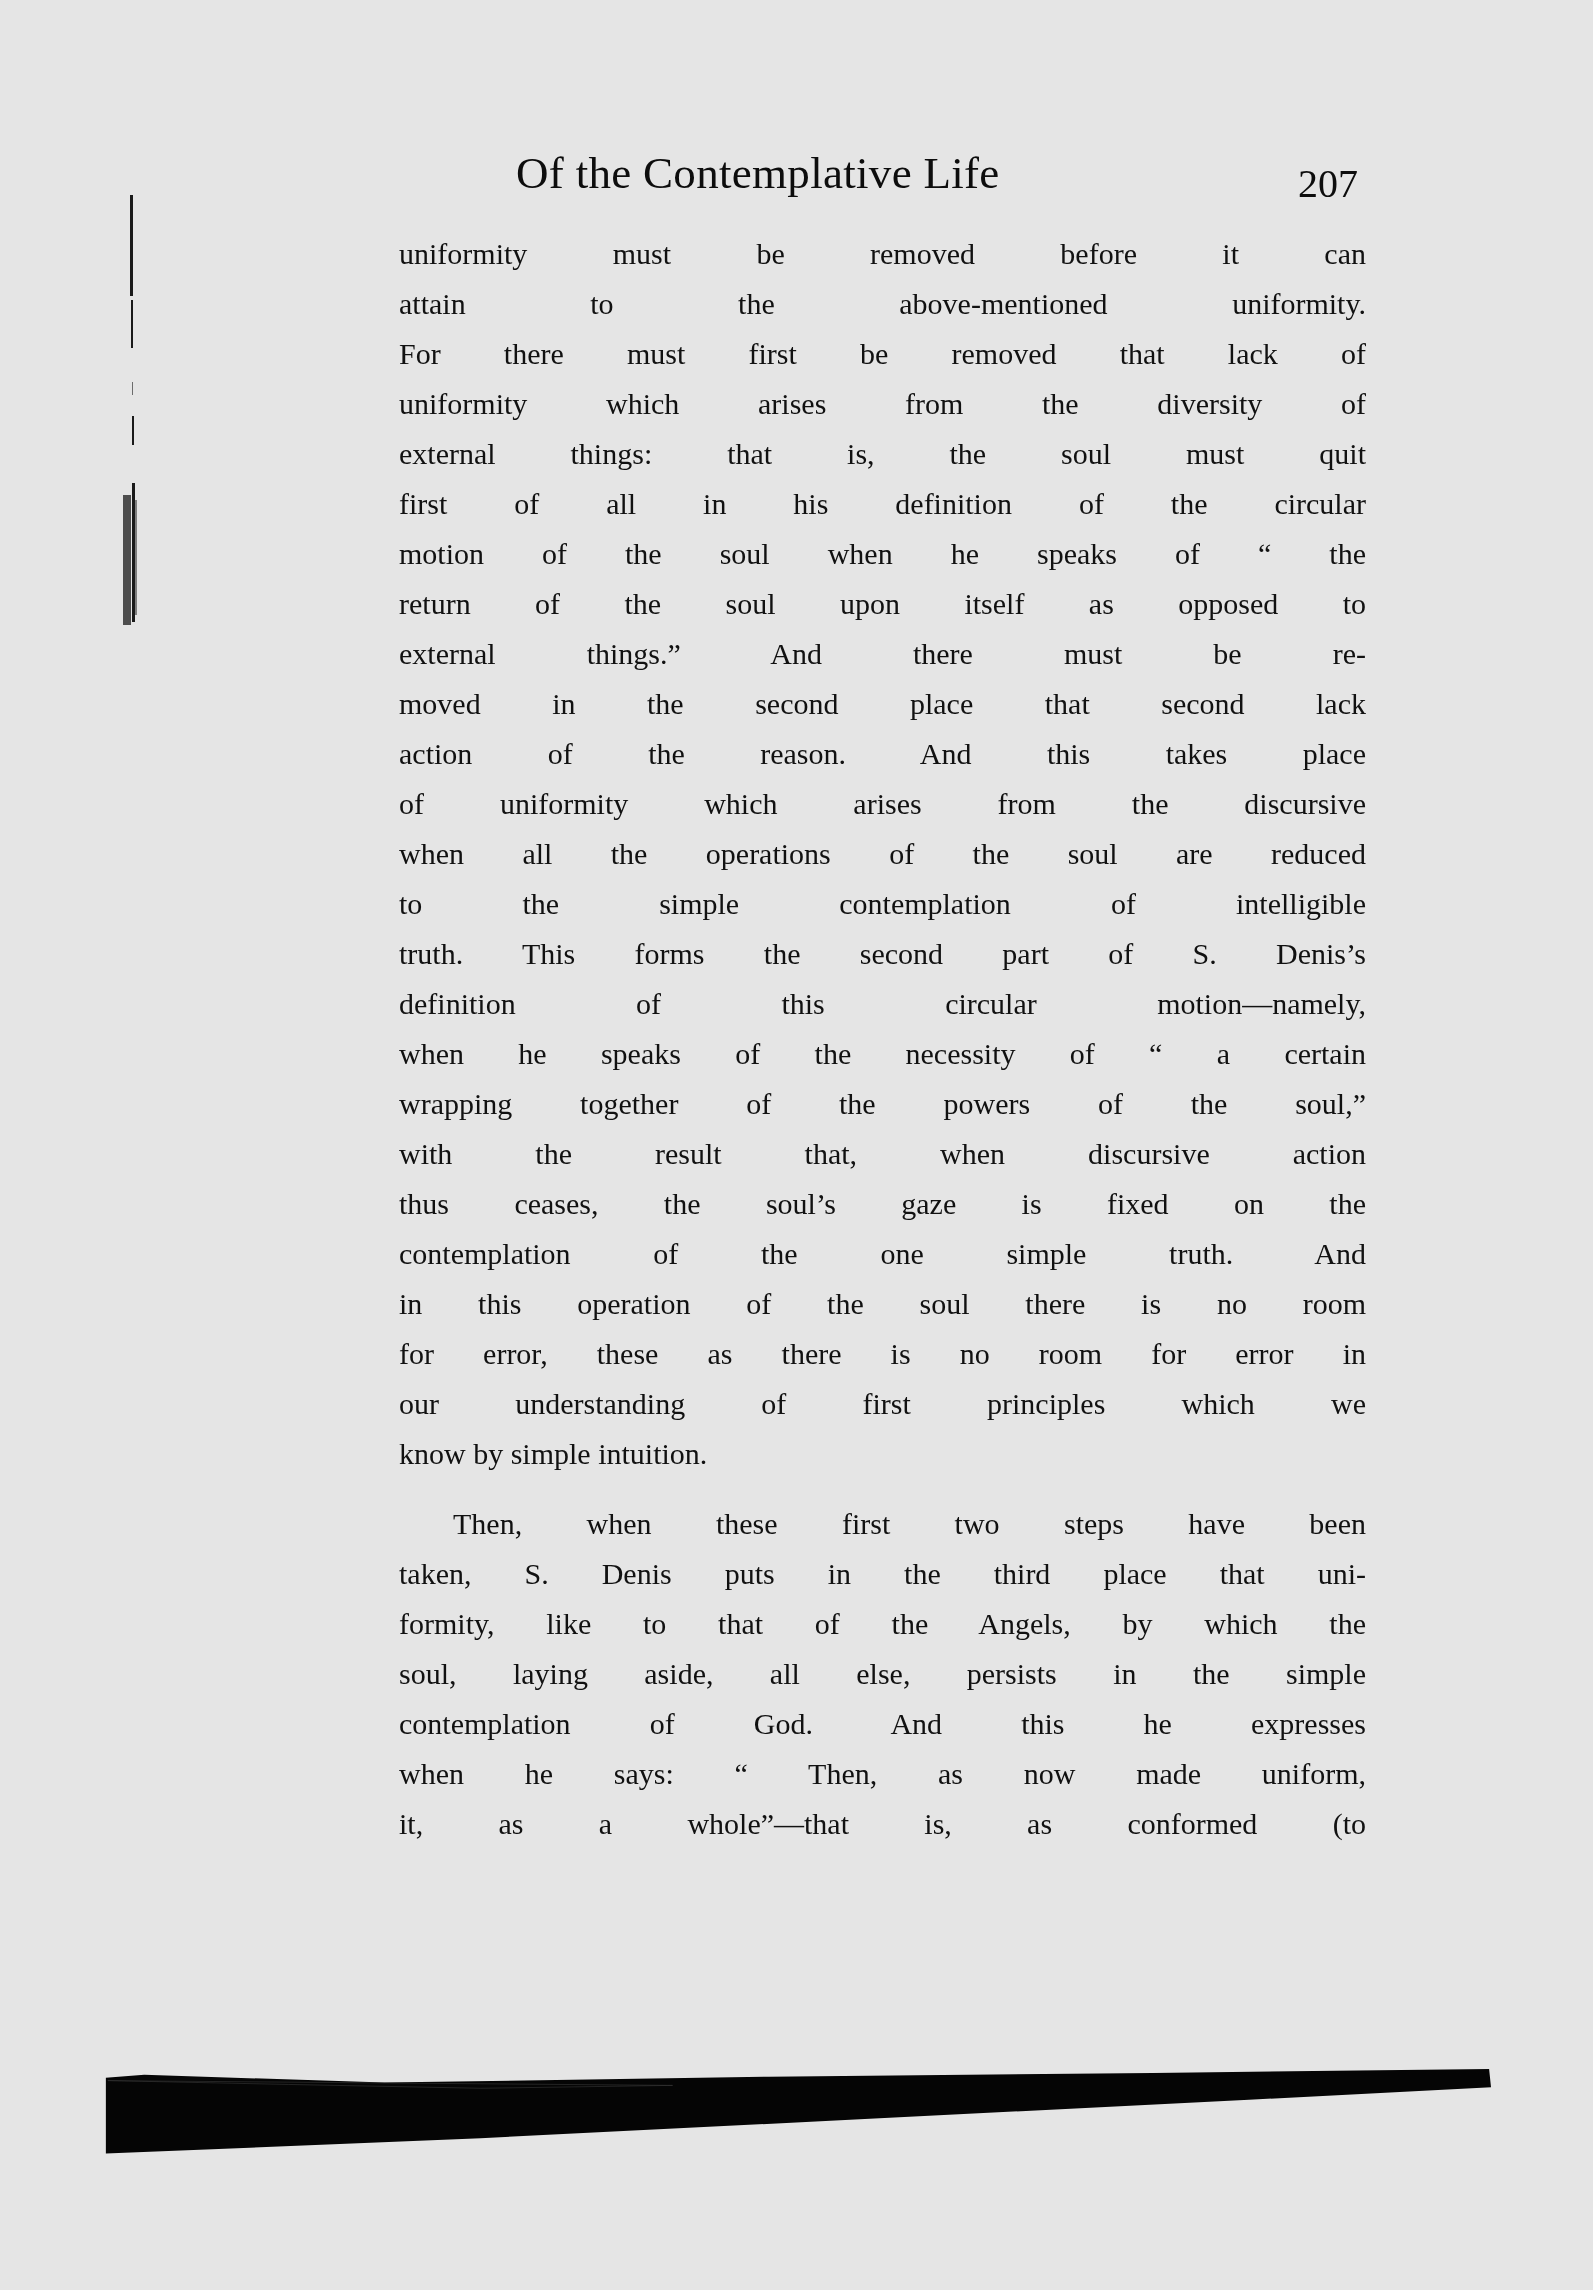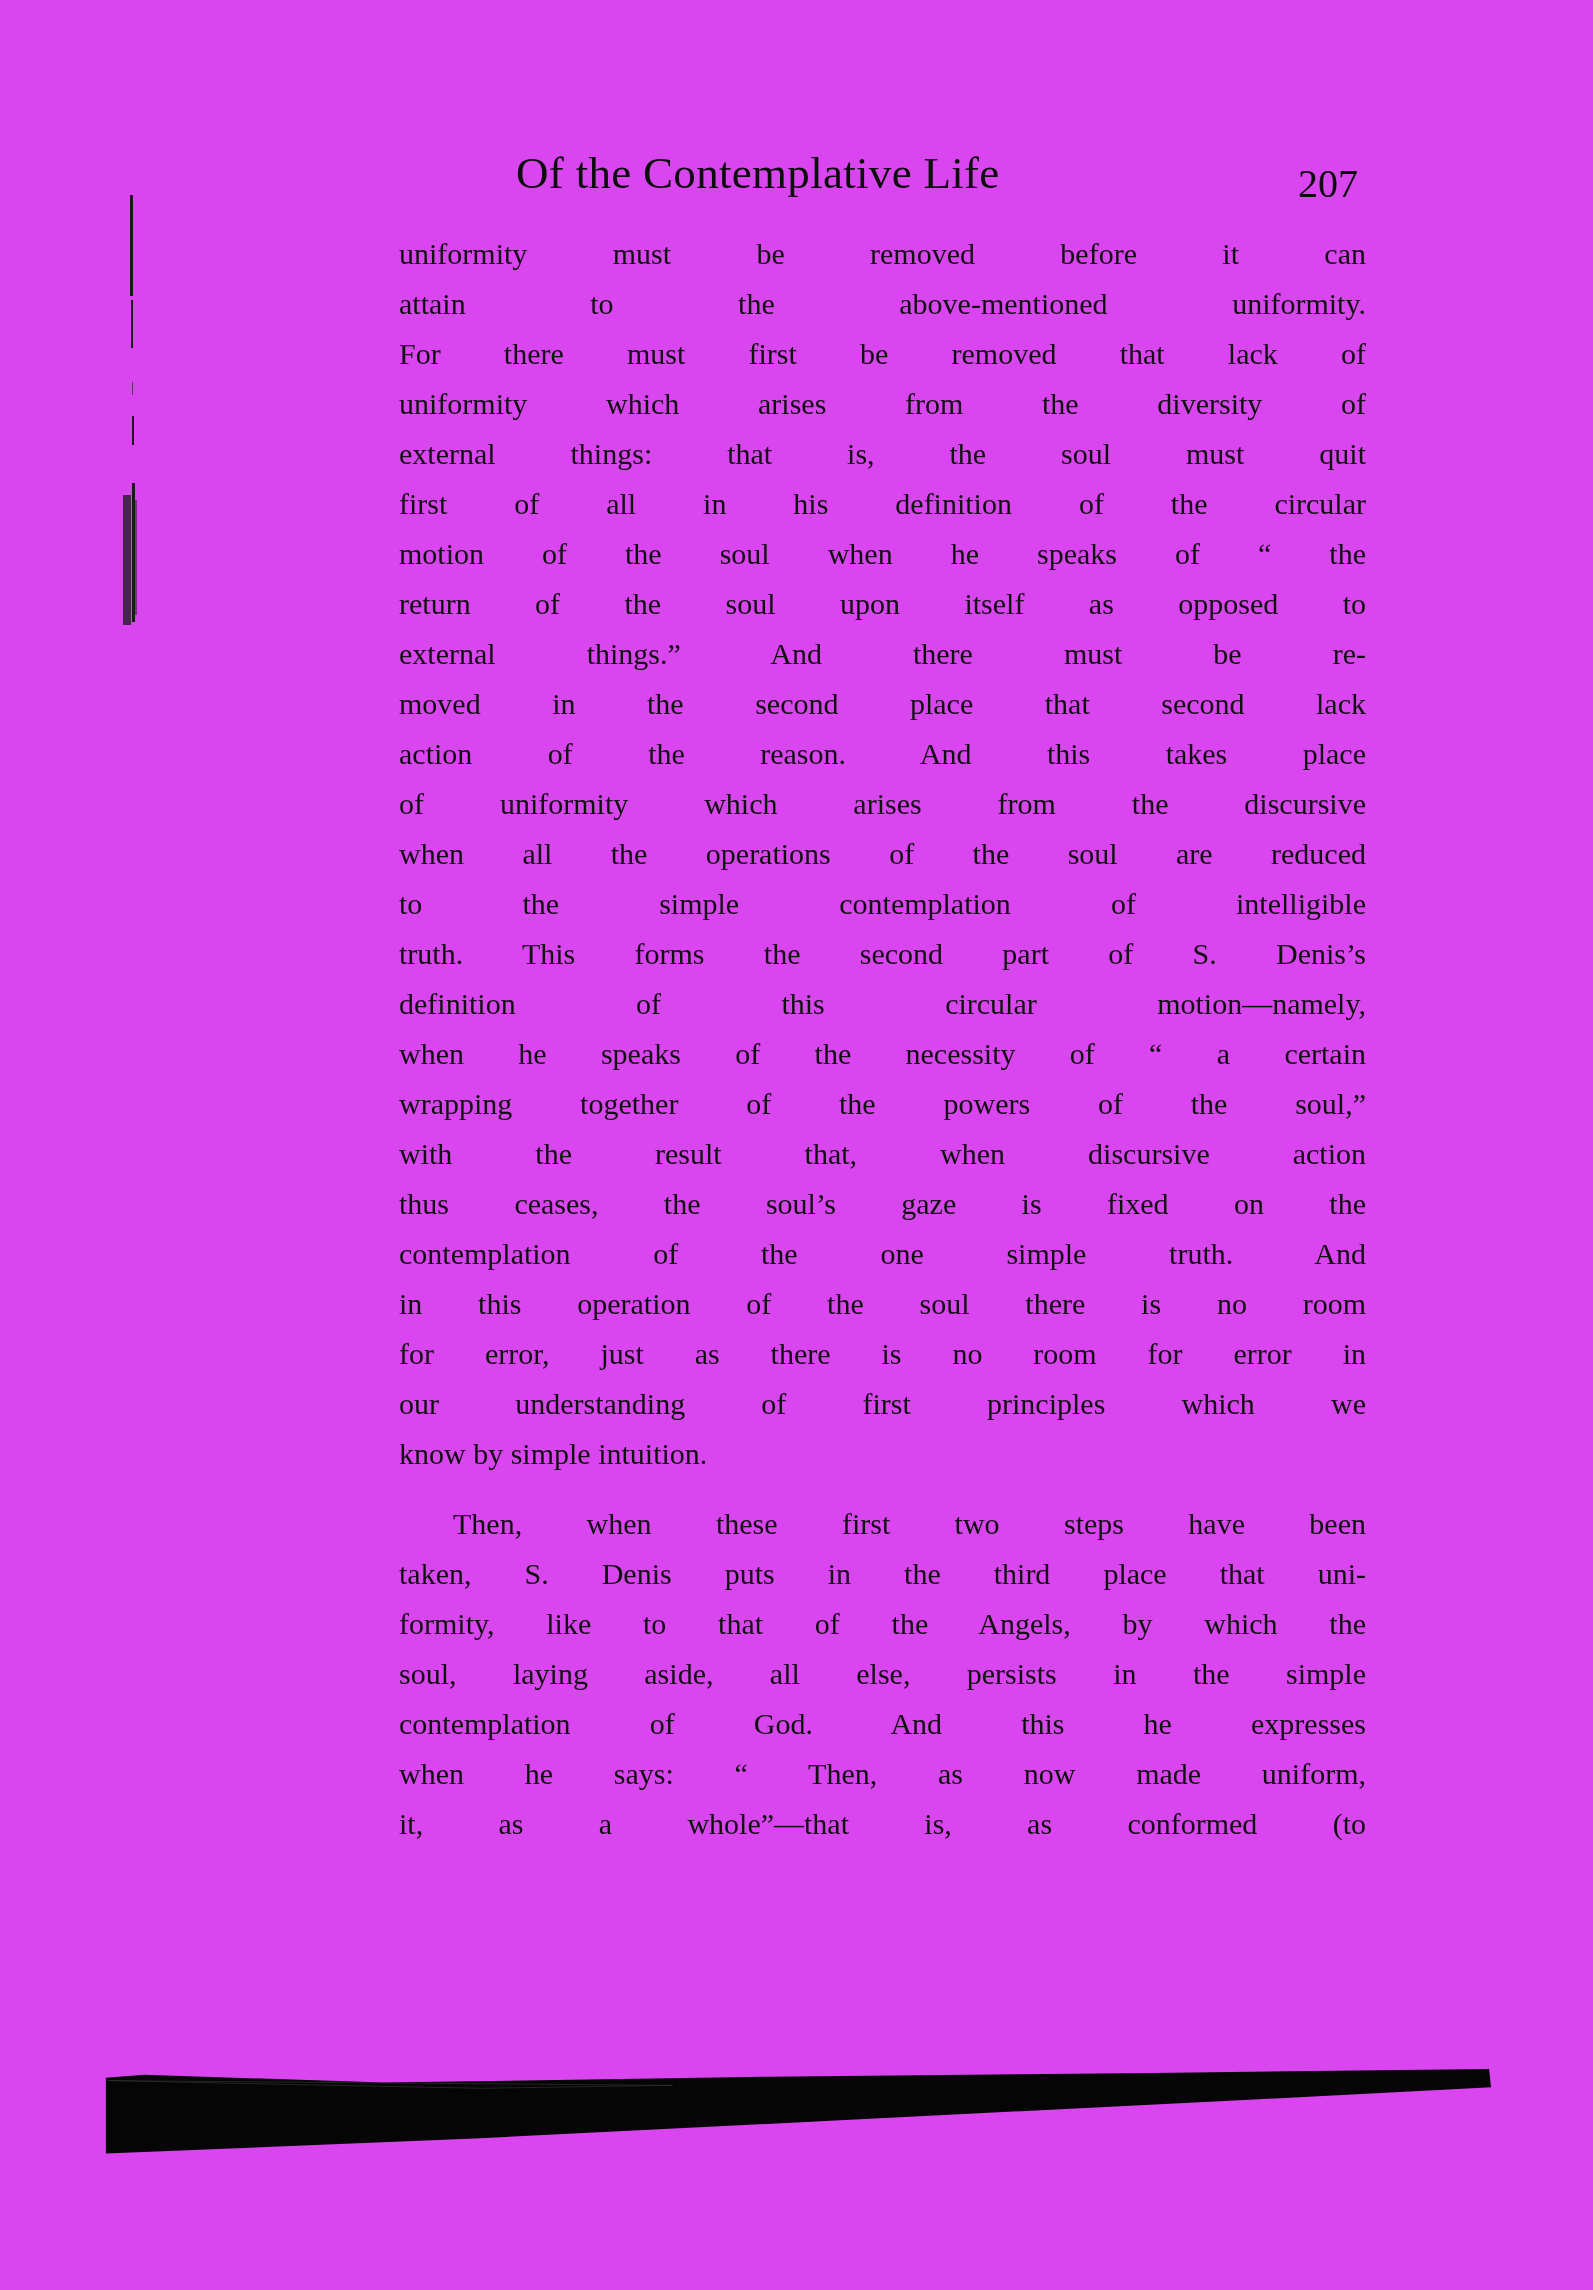--- a/index.html
+++ b/index.html
@@ -12,21 +12,21 @@
       height: 2290px;
       position: relative;
       overflow: hidden;
       font-family: "Liberation Serif", "DejaVu Serif", serif;
       color: #111111;
     }
     .page {
       position: absolute;
       left: 0; top: 0;
       width: 1594px; height: 2290px;
-      background: #d946ef;
+      background: #e5e5e5;
     }
     .running-head {
       position: absolute;
       top: 144px;
       left: 516px;
       width: 817px;
       height: 58px;
     }
     .running-title {
       position: absolute;
@@ -116,21 +116,21 @@
     <span class="line">when all the operations of the soul are reduced</span>
     <span class="line">to the simple contemplation of intelligible</span>
     <span class="line">truth.  This forms the second part of S. Denis’s</span>
     <span class="line">definition of this circular motion—namely,</span>
     <span class="line">when he speaks of the necessity of “ a certain</span>
     <span class="line">wrapping together of the powers of the soul,”</span>
     <span class="line">with the result that, when discursive action</span>
     <span class="line">thus ceases, the soul’s gaze is fixed on the</span>
     <span class="line">contemplation of the one simple truth.  And</span>
     <span class="line">in this operation of the soul there is no room</span>
-    <span class="line">for error, just as there is no room for error in</span>
+    <span class="line">for error, these as there is no room for error in</span>
     <span class="line">our understanding of first principles which we</span>
     <span class="line last">know by simple intuition.</span>
     <span class="line indent">Then, when these first two steps have been</span>
     <span class="line">taken, S. Denis puts in the third place that uni-</span>
     <span class="line">formity, like to that of the Angels, by which the</span>
     <span class="line">soul, laying aside, all else, persists in the simple</span>
     <span class="line">contemplation of God.  And this he expresses</span>
     <span class="line">when he says: “ Then, as now made uniform,</span>
     <span class="line">it, as a whole”—that is, as conformed (to</span>
   </div>

